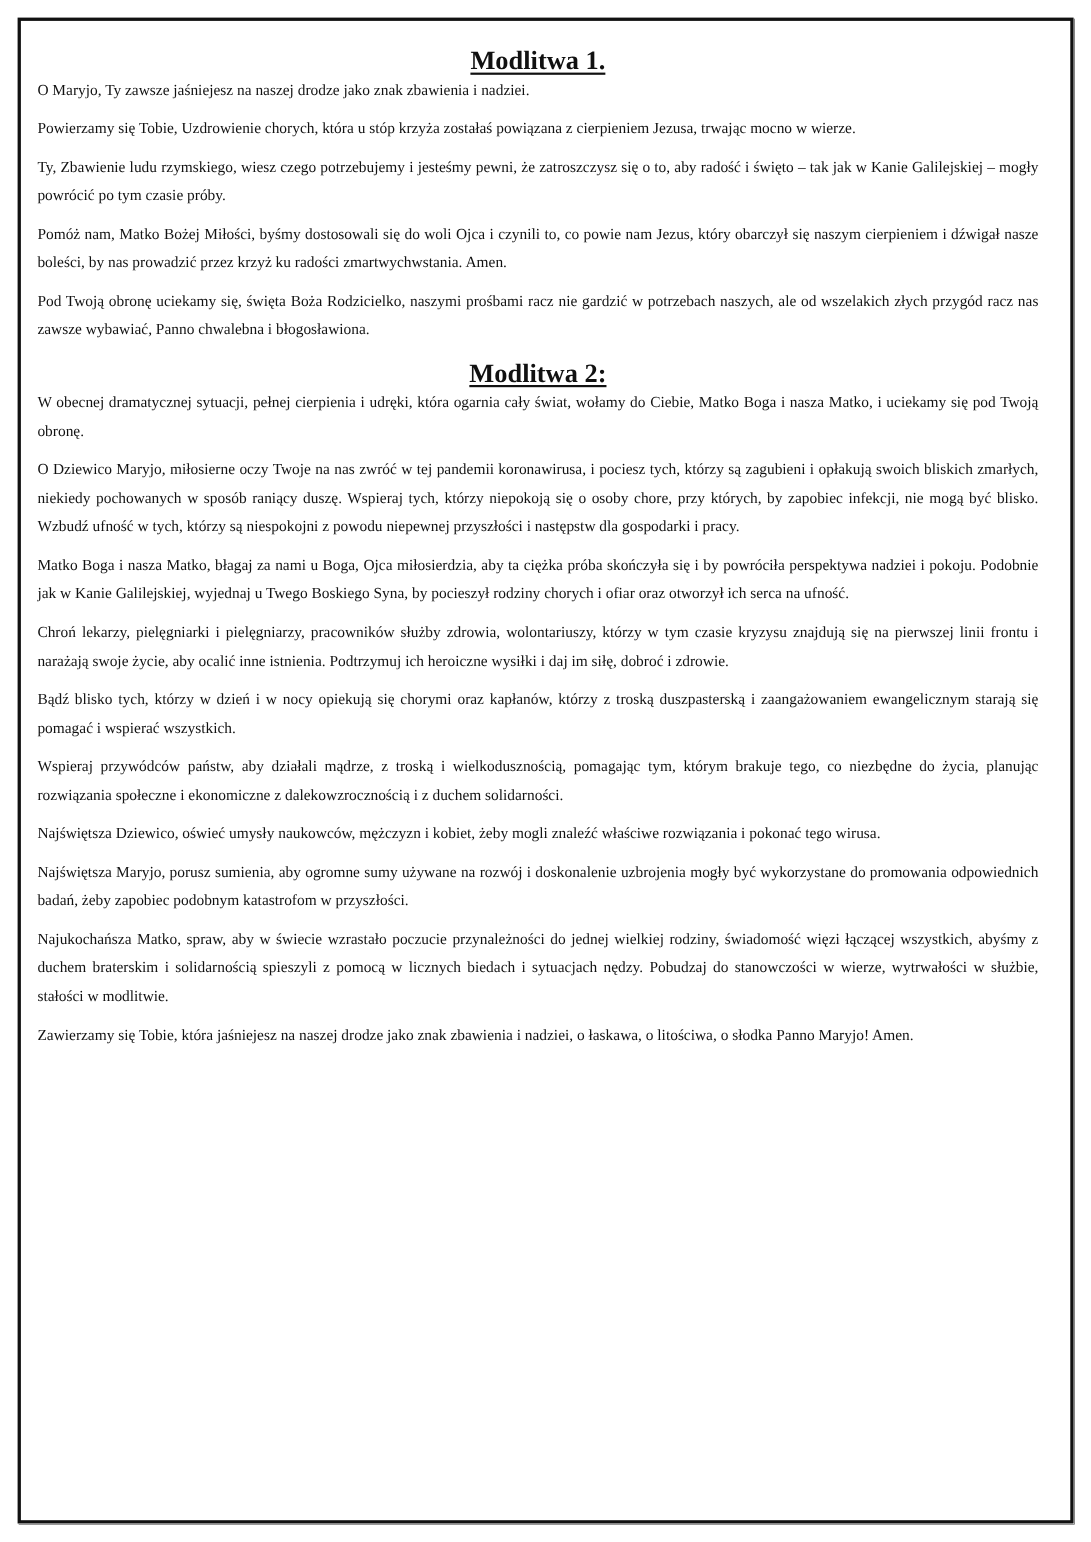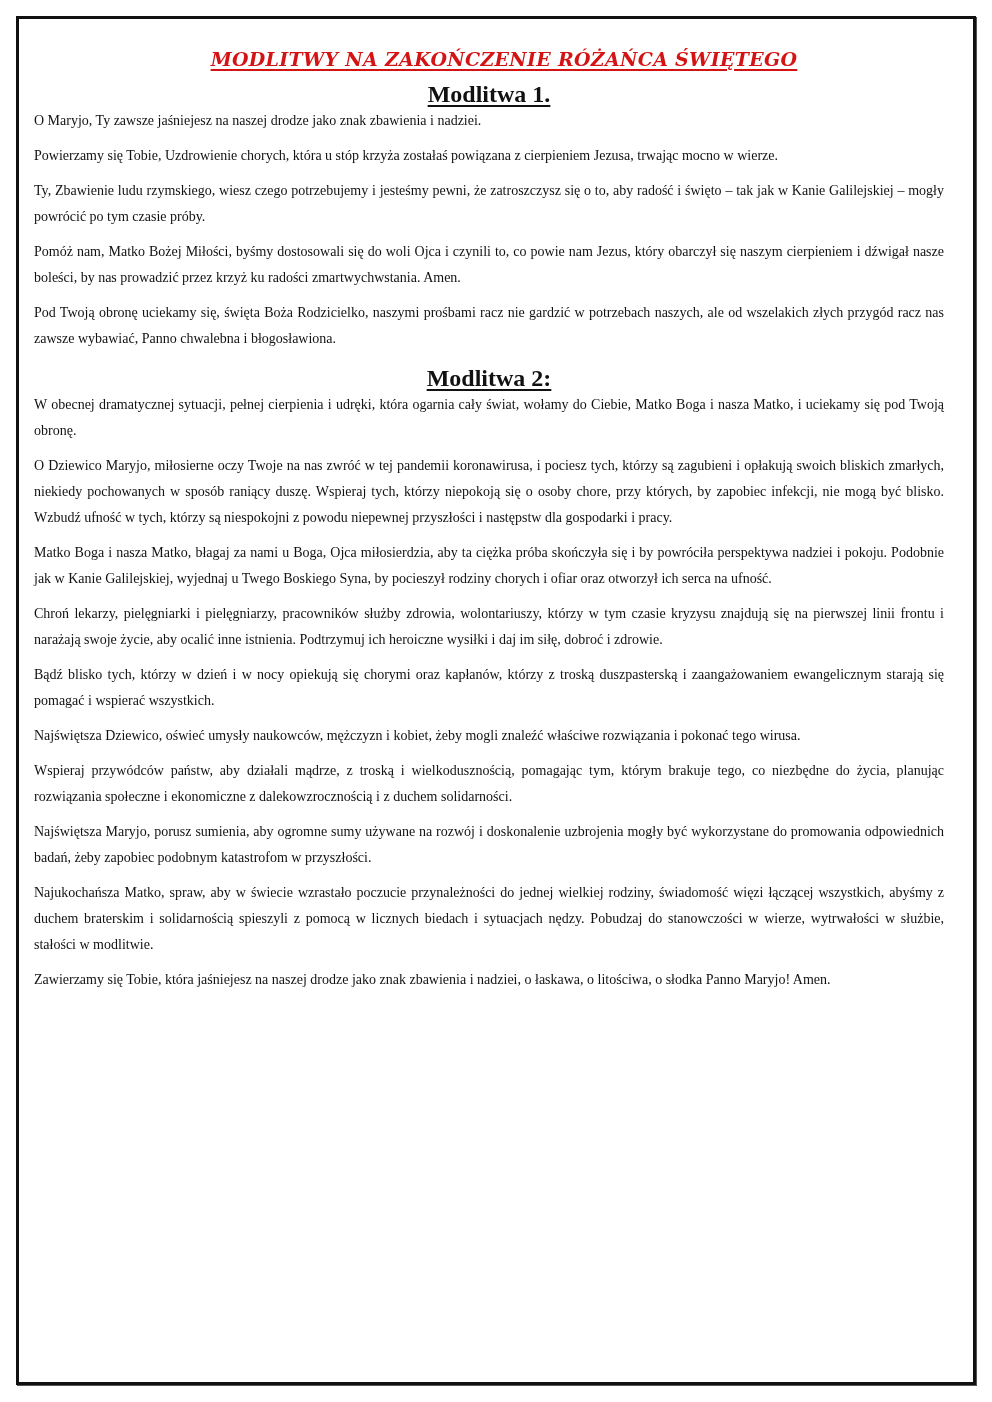--- a/index.html
+++ b/index.html
@@ -50,37 +50,36 @@
     }
     .para.tight { margin-bottom: 0; }
     .section2 { margin-top: 14px; }
   </style>
 </head>
 <body>
 
 <div class="page-frame"></div>
 
 <div class="content">
-  <h1 class="title">MODLITWY NA ZAKOŃCZENIE RÓŻAŃCA ŚWIĘTEGO</h1>
 
   <section>
     <div class="heading">Modlitwa 1.</div>
     <p class="para">O Maryjo, Ty zawsze jaśniejesz na naszej drodze jako znak zbawienia i nadziei.</p>
     <p class="para">Powierzamy się Tobie, Uzdrowienie chorych, która u stóp krzyża zostałaś powiązana z cierpieniem Jezusa, trwając mocno w wierze.</p>
     <p class="para">Ty, Zbawienie ludu rzymskiego, wiesz czego potrzebujemy i jesteśmy pewni, że zatroszczysz się o to, aby radość i święto – tak jak w Kanie Galilejskiej – mogły powrócić po tym czasie próby.</p>
     <p class="para">Pomóż nam, Matko Bożej Miłości, byśmy dostosowali się do woli Ojca i czynili to, co powie nam Jezus, który obarczył się naszym cierpieniem i dźwigał nasze boleści, by nas prowadzić przez krzyż ku radości zmartwychwstania. Amen.</p>
     <p class="para tight">Pod Twoją obronę uciekamy się, święta Boża Rodzicielko, naszymi prośbami racz nie gardzić w potrzebach naszych, ale od wszelakich złych przygód racz nas zawsze wybawiać, Panno chwalebna i błogosławiona.</p>
   </section>
 
   <section class="section2">
     <div class="heading">Modlitwa 2:</div>
     <p class="para">W obecnej dramatycznej sytuacji, pełnej cierpienia i udręki, która ogarnia cały świat, wołamy do Ciebie, Matko Boga i nasza Matko, i uciekamy się pod Twoją obronę.</p>
     <p class="para">O Dziewico Maryjo, miłosierne oczy Twoje na nas zwróć w tej pandemii koronawirusa, i pociesz tych, którzy są zagubieni i opłakują swoich bliskich zmarłych, niekiedy pochowanych w sposób raniący duszę. Wspieraj tych, którzy niepokoją się o osoby chore, przy których, by zapobiec infekcji, nie mogą być blisko. Wzbudź ufność w tych, którzy są niespokojni z powodu niepewnej przyszłości i następstw dla gospodarki i pracy.</p>
     <p class="para">Matko Boga i nasza Matko, błagaj za nami u Boga, Ojca miłosierdzia, aby ta ciężka próba skończyła się i by powróciła perspektywa nadziei i pokoju. Podobnie jak w Kanie Galilejskiej, wyjednaj u Twego Boskiego Syna, by pocieszył rodziny chorych i ofiar oraz otworzył ich serca na ufność.</p>
     <p class="para">Chroń lekarzy, pielęgniarki i pielęgniarzy, pracowników służby zdrowia, wolontariuszy, którzy w tym czasie kryzysu znajdują się na pierwszej linii frontu i narażają swoje życie, aby ocalić inne istnienia. Podtrzymuj ich heroiczne wysiłki i daj im siłę, dobroć i zdrowie.</p>
     <p class="para">Bądź blisko tych, którzy w dzień i w nocy opiekują się chorymi oraz kapłanów, którzy z troską duszpasterską i zaangażowaniem ewangelicznym starają się pomagać i wspierać wszystkich.</p>
+    <p class="para">Wspieraj przywódców państw, aby działali mądrze, z troską i wielkodusznością, pomagając tym, którym brakuje tego, co niezbędne do życia, planując rozwiązania społeczne i ekonomiczne z dalekowzrocznością i z duchem solidarności.</p>
     <p class="para">Najświętsza Dziewico, oświeć umysły naukowców, mężczyzn i kobiet, żeby mogli znaleźć właściwe rozwiązania i pokonać tego wirusa.</p>
-    <p class="para">Wspieraj przywódców państw, aby działali mądrze, z troską i wielkodusznością, pomagając tym, którym brakuje tego, co niezbędne do życia, planując rozwiązania społeczne i ekonomiczne z dalekowzrocznością i z duchem solidarności.</p>
     <p class="para">Najświętsza Maryjo, porusz sumienia, aby ogromne sumy używane na rozwój i doskonalenie uzbrojenia mogły być wykorzystane do promowania odpowiednich badań, żeby zapobiec podobnym katastrofom w przyszłości.</p>
     <p class="para">Najukochańsza Matko, spraw, aby w świecie wzrastało poczucie przynależności do jednej wielkiej rodziny, świadomość więzi łączącej wszystkich, abyśmy z duchem braterskim i solidarnością spieszyli z pomocą w licznych biedach i sytuacjach nędzy. Pobudzaj do stanowczości w wierze, wytrwałości w służbie, stałości w modlitwie.</p>
     <p class="para tight">Zawierzamy się Tobie, która jaśniejesz na naszej drodze jako znak zbawienia i nadziei, o łaskawa, o litościwa, o słodka Panno Maryjo! Amen.</p>
   </section>
 </div>
 
 </body></html>

